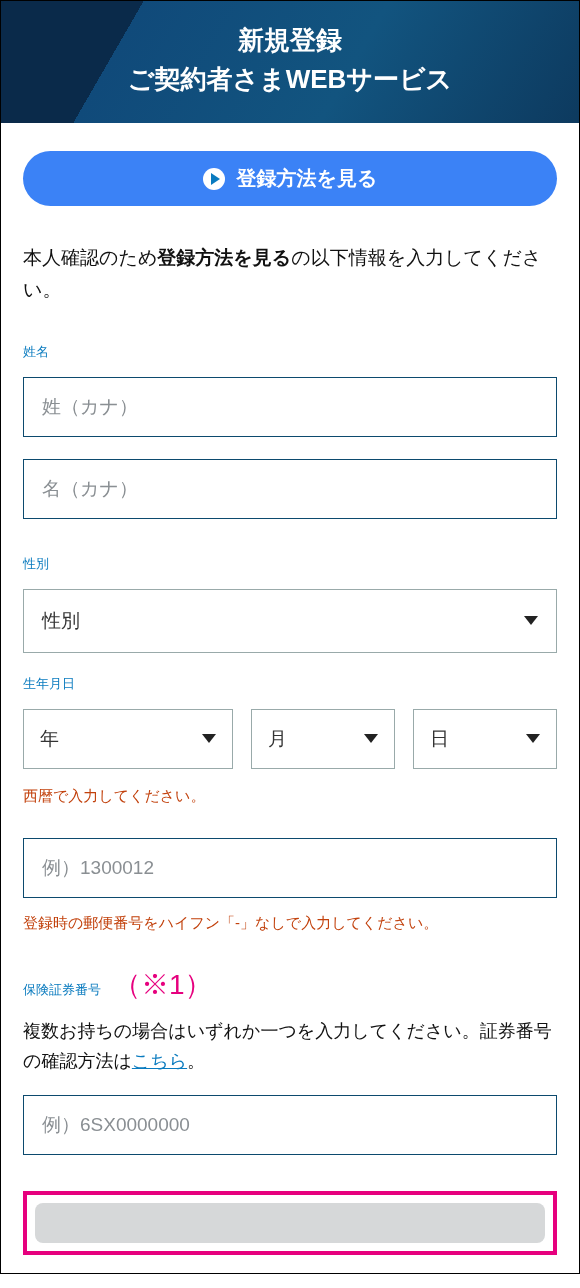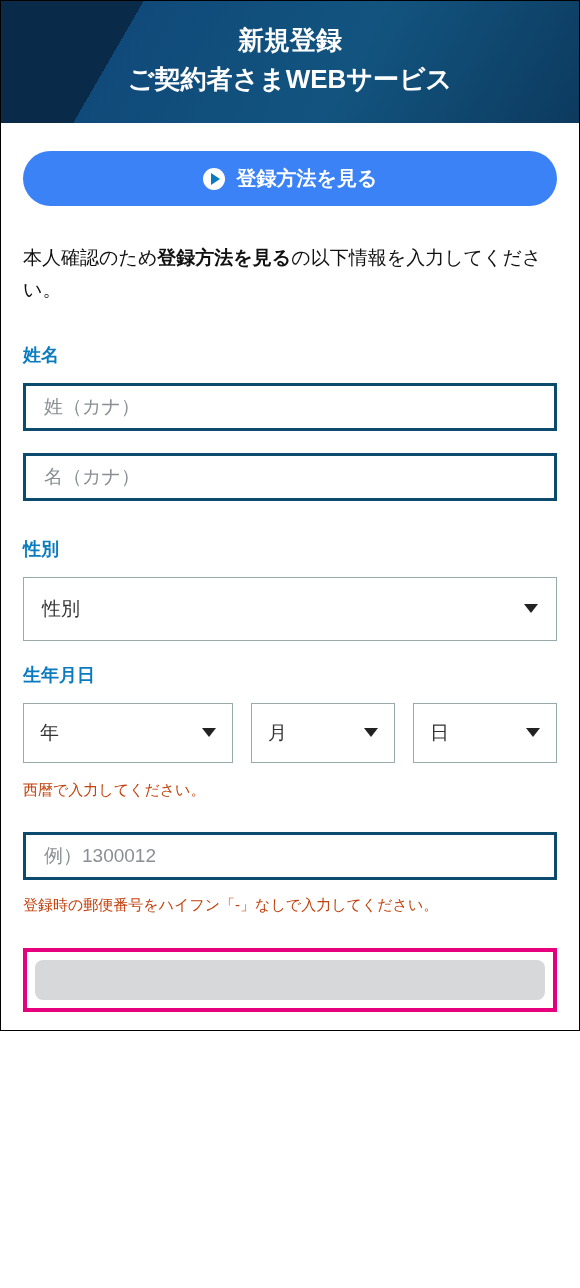--- a/index.html
+++ b/index.html
@@ -55,28 +55,28 @@
   }
   .intro {
     font-size: 19px;
     line-height: 1.7;
     margin-bottom: 36px;
     color: #111;
   }
   .intro b { font-weight: 700; }
   .section-label {
     color: #0a7bbf;
-    font-weight: 700;
-    font-size: 18px;
+    font-weight: 400;
+    font-size: 13px;
     margin-bottom: 16px;
   }
   .field {
     width: 100%;
-    border: 3px solid #0c4a6e;
-    padding: 10px 18px;
+    border: 1px solid #0c4a6e;
+    padding: 18px 18px;
     font-size: 19px;
     color: #333;
     background: #fff;
     margin-bottom: 22px;
   }
   .field::placeholder { color: #8a8f93; }
   .select {
     width: 100%;
     border: 1px solid #9aa;
     padding: 18px 18px;
@@ -198,20 +198,30 @@
         </div>
       </div>
       <div class="hint">西暦で入力してください。</div>
     </div>
 
     <div class="group">
       <input class="field" style="margin-bottom: 12px;" type="text" placeholder="例）1300012">
       <div class="hint">登録時の郵便番号をハイフン「-」なしで入力してください。</div>
     </div>
 
+    <div class="group">
+      <div class="section-label-row">
+        <div class="section-label" style="margin-bottom:0">保険証券番号</div>
+        <div class="marker">（※1）</div>
+      </div>
+      <p class="note">
+        <span>複数お持ちの場合はいずれか一つを入力してください。証券番号の確認方法は</span><a class="link">こちら</a><span>。</span>
+      </p>
+      <input class="field" type="text" placeholder="例）6SX0000000" style="">
+    </div>
 
     <div class="next-wrap">
       <button class="next-btn">
         
       </button>
     </div>
 
   </div>
 </div>
 

